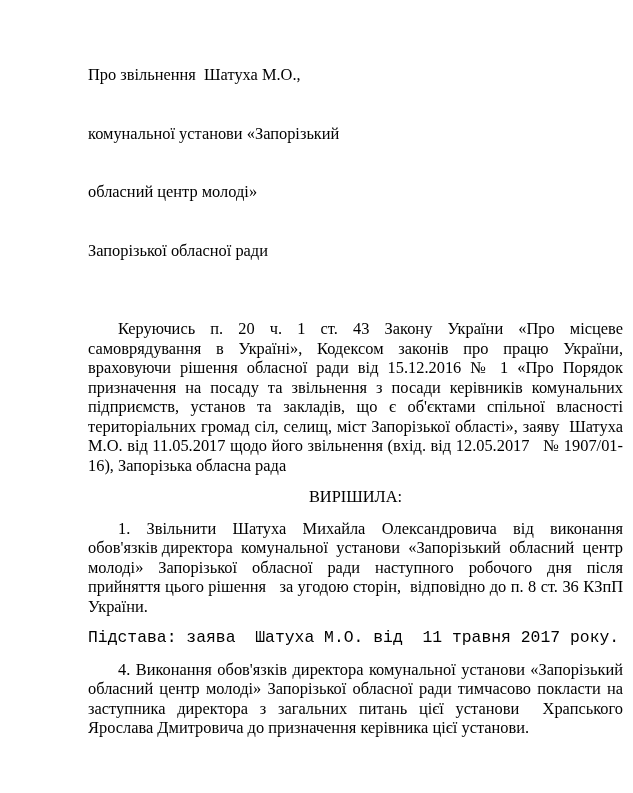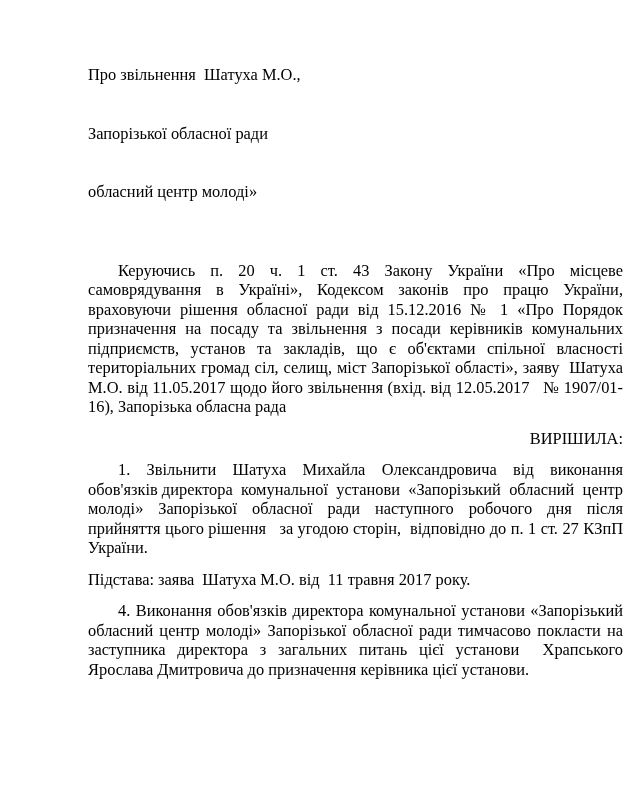--- a/index.html
+++ b/index.html
@@ -31,40 +31,41 @@
   }
   .doc-header div { display: block; }
   .para {
     text-align: justify;
     text-indent: 30px;
     white-space: pre-wrap;
     margin-bottom: 12px;
   }
   .para.preamble { margin-bottom: 12px; }
   .resolution-word {
-    text-align: right;
+    text-align: center;
     text-indent: 0;
     white-space: pre-wrap;
     margin-bottom: 12px;
   }
-  .para.no-indent { text-indent: 0; text-align: left; }
+  .para.no-indent { text-indent: 0; text-align: left; font-family: Liberation Mono, monospace; }
 </style>
 </head>
 <body>
 
 <div class="page">
   <div class="content">
 
     <div class="doc-header">
       <div>Про звільнення  Шатуха М.О.,</div>
+      <div>комунальної установи «Запорізький</div>
+      <div>обласний центр молоді»</div>
       <div>Запорізької обласної ради</div>
-      <div>обласний центр молоді»</div>
     </div>
 
     <p class="para preamble">Керуючись п. 20 ч. 1 ст. 43 Закону України «Про місцеве самоврядування в Україні», Кодексом законів про працю України, враховуючи рішення обласної ради від 15.12.2016 № 1 «Про Порядок призначення на посаду та звільнення з посади керівників комунальних підприємств, установ та закладів, що є об'єктами спільної власності територіальних громад сіл, селищ, міст Запорізької області», заяву  Шатуха М.О. від 11.05.2017 щодо його звільнення (вхід. від 12.05.2017   № 1907/01-16), Запорізька обласна рада</p>
     <p class="resolution-word">ВИРІШИЛА:</p>
 
-    <p class="para">1. Звільнити Шатуха Михайла Олександровича від виконання  обов'язків директора  комунальної  установи  «Запорізький  обласний  центр  молоді» Запорізької обласної ради наступного робочого дня після прийняття цього рішення   за угодою сторін,  відповідно до п. 1 ст. 27 КЗпП України.</p>
+    <p class="para">1. Звільнити Шатуха Михайла Олександровича від виконання  обов'язків директора  комунальної  установи  «Запорізький  обласний  центр  молоді» Запорізької обласної ради наступного робочого дня після прийняття цього рішення   за угодою сторін,  відповідно до п. 8 ст. 36 КЗпП України.</p>
     <p class="para no-indent">Підстава: заява  Шатуха М.О. від  11 травня 2017 року.</p>
     <p class="para">4. Виконання обов'язків директора комунальної установи «Запорізький обласний центр молоді» Запорізької обласної ради тимчасово покласти на заступника директора з загальних питань цієї установи  Храпського Ярослава Дмитровича до призначення керівника цієї установи.</p>
 
   </div>
 </div>
 
 </body></html>

